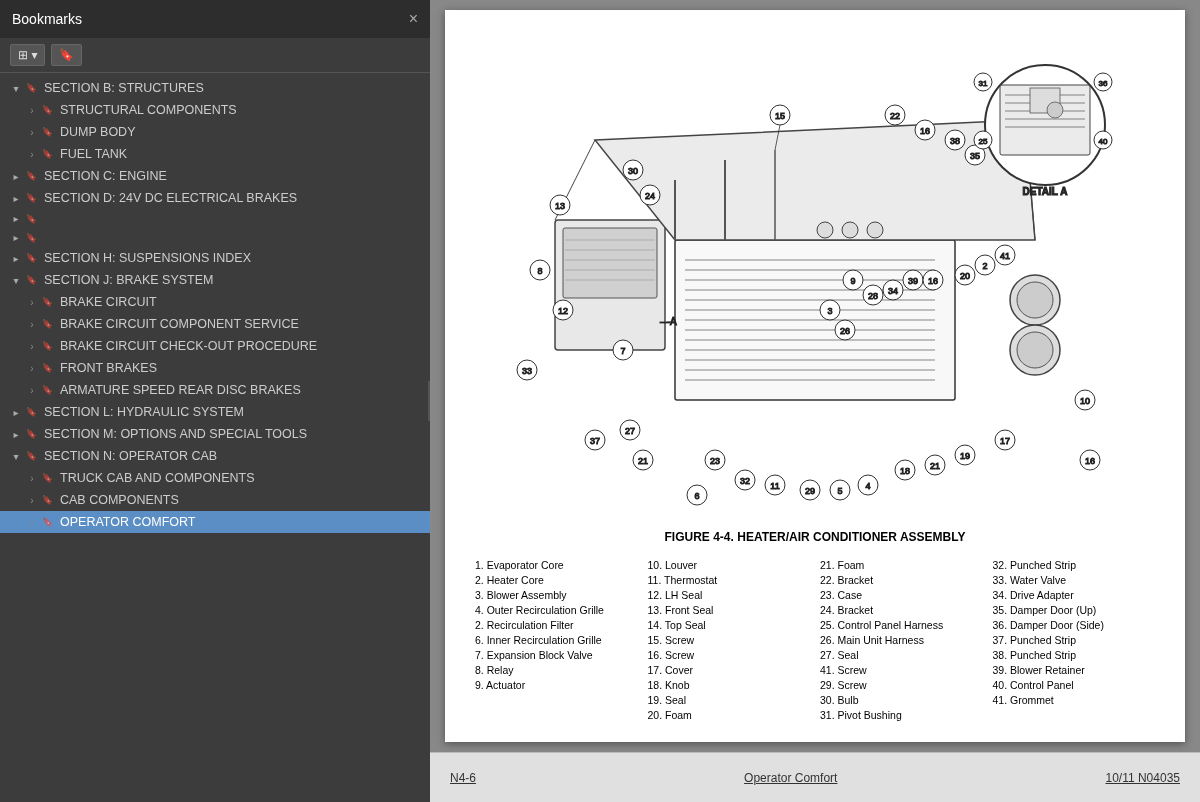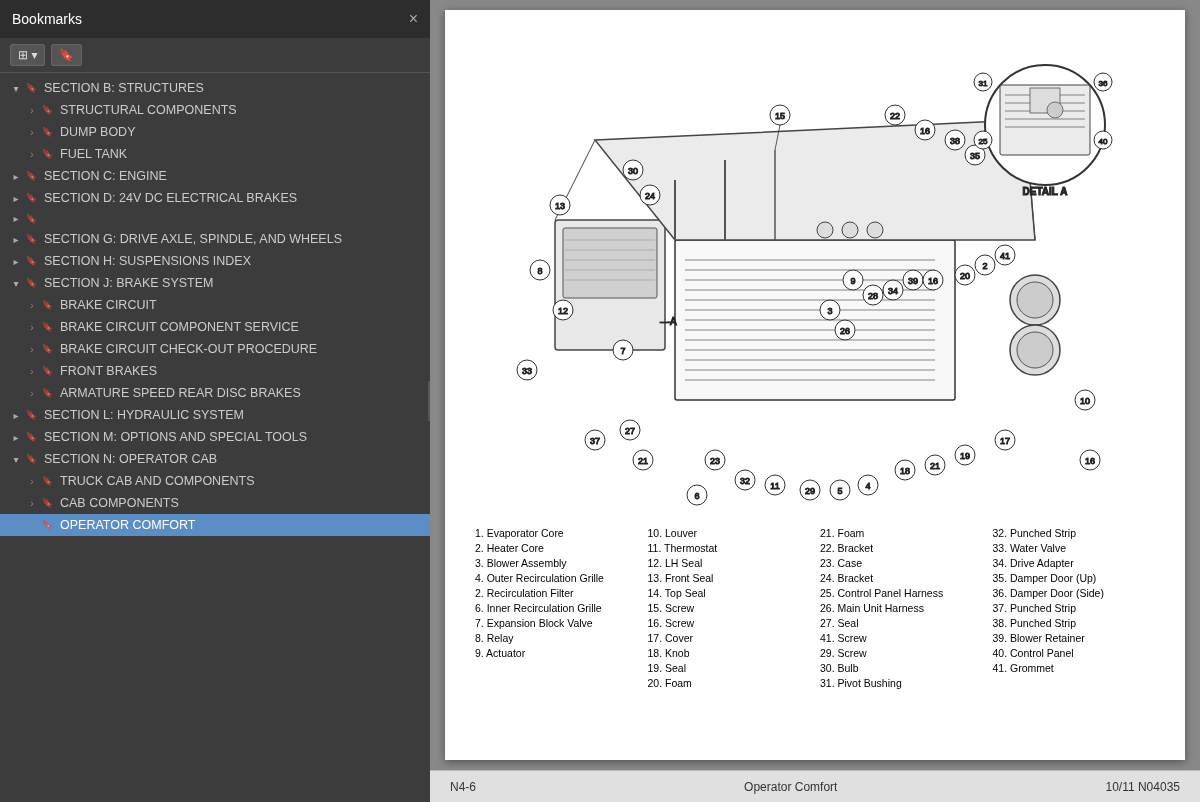--- a/index.html
+++ b/index.html
@@ -190,29 +190,30 @@
       margin-top: 6px;
       font-family: Arial, sans-serif;
     }
 
     .parts-list-item {
       padding: 1px 0;
     }
 
     
     #footer-bar {
-      height: 32px;
+      height: 50px;
       background: #e0e0e0;
       border-top: 1px solid #bbb;
       display: flex;
       align-items: center;
       justify-content: space-between;
       padding: 0 20px;
       font-size: 12px;
       color: #333;
+      text-decoration: underline;
     }
 
     .footer-section {
       display: flex;
       align-items: center;
     }
   </style>
 </head>
 <body>
 
@@ -257,21 +258,20 @@
         <span class="bookmark-icon" style="font-size: 9px; opacity: 0.6;">🔖</span>
         <span>SECTION D: 24V DC ELECTRICAL BRAKES</span>
       </div>
       <div class="bookmark-item">
         <span class="expand-arrow">▸</span>
         <span class="bookmark-icon" style="font-size: 9px; opacity: 0.6;">🔖</span>
       </div>
       <div class="bookmark-item">
         <span class="expand-arrow">▸</span>
         <span class="bookmark-icon" style="font-size: 9px; opacity: 0.6;">🔖</span>
-        <span>SECTION G: DRIVE AXLE, SPINDLE, AND WHEELS</span>
       </div>
       <div class="bookmark-item">
         <span class="expand-arrow">▸</span>
         <span class="bookmark-icon" style="font-size: 9px; opacity: 0.6;">🔖</span>
         <span>SECTION H:  SUSPENSIONS INDEX</span>
       </div>
       <div class="bookmark-item">
         <span class="expand-arrow">▾</span>
         <span class="bookmark-icon" style="font-size: 9px; opacity: 0.6;">🔖</span>
         <span>SECTION J: BRAKE SYSTEM</span>
@@ -507,20 +507,21 @@
             <text x="508" y="104" text-anchor="middle" font-size="8" fill="#333">25</text>
             <circle cx="628" cy="100" r="9" fill="white" stroke="#333" stroke-width="1"></circle>
             <text x="628" y="104" text-anchor="middle" font-size="8" fill="#333">40</text>
 
             <text x="185" y="285" font-size="10" fill="#333">—A</text>
 
             <line x1="192" y1="282" x2="200" y2="282" stroke="#333" stroke-width="1"></line>
           </g>
         </svg>
 
+        <div class="figure-title">FIGURE 4-4. HEATER/AIR CONDITIONER ASSEMBLY</div>
 
         <div class="parts-list">
         <div class="parts-list-item">1. Evaporator Core</div>
             <div class="parts-list-item">10. Louver</div>
             <div class="parts-list-item">21. Foam</div>
             <div class="parts-list-item">32. Punched Strip</div>
             <div class="parts-list-item">2. Heater Core</div>
             <div class="parts-list-item">11. Thermostat</div>
             <div class="parts-list-item">22. Bracket</div>
             <div class="parts-list-item">33. Water Valve</div>

